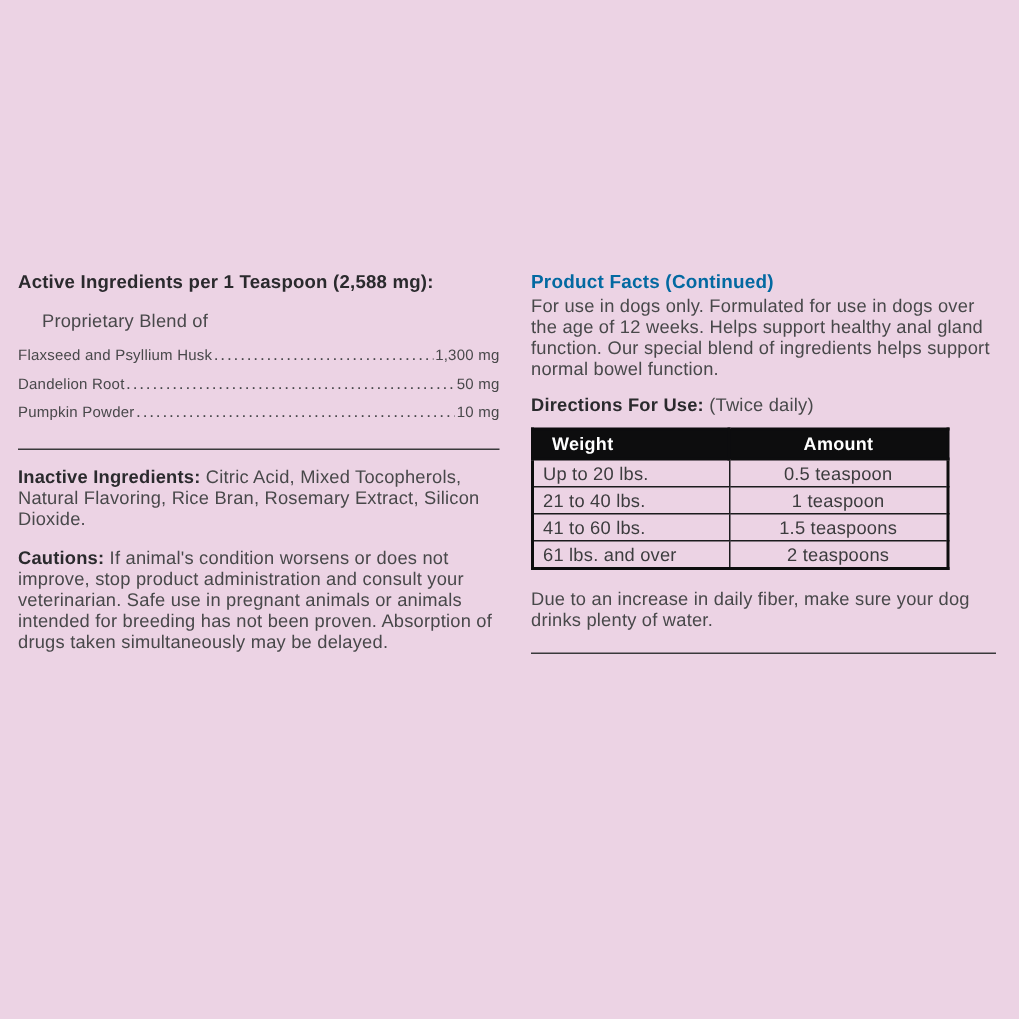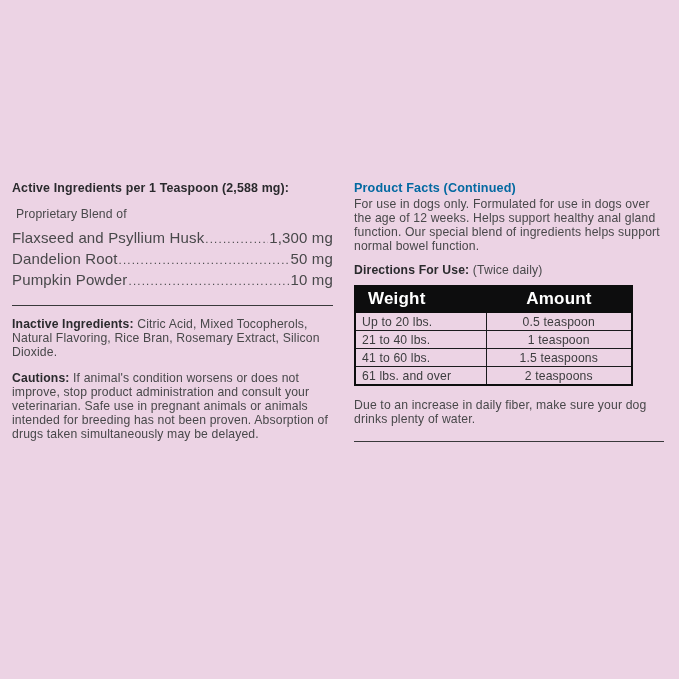--- a/index.html
+++ b/index.html
@@ -28,26 +28,26 @@
     letter-spacing: .2px;
     margin: 0 0 10px;
   }
   .subhead {
     font-size: 12.4px;
     font-weight: bold;
     color: #2a2a2d;
     letter-spacing: .15px;
     margin: 0 0 12px;
   }
-  .blend { font-size: 12.2px; margin: 0 4px 7px; letter-spacing: .15px; }
+  .blend { font-size: 12.2px; margin: 0 16px 7px; letter-spacing: .15px; }
 
   .leader-row {
     display: flex;
     align-items: baseline;
-    font-size: 15px;
+    font-size: 10px;
     line-height: 19px;
     letter-spacing: .15px;
   }
   .leader-name, .leader-amount { white-space: nowrap; }
   .dots {
     flex: 1 1 auto;
     overflow: hidden;
     white-space: nowrap;
     font-size: 11.5px;
     letter-spacing: 1.2px;
@@ -86,21 +86,21 @@
     border-collapse: collapse;
     width: 277px;
     margin-top: 8px;
     table-layout: fixed;
   }
   table.dosage col.c-weight { width: 131px; }
   table.dosage col.c-amount { width: 146px; }
   table.dosage th {
     background: #0d0d0e;
     color: #ffffff;
-    font-size: 17px;
+    font-size: 12px;
     font-weight: bold;
     letter-spacing: .2px;
     padding: 2px 6px;
     border: 2px solid #0d0d0e;
     height: 14px;
   }
   table.dosage th.w { text-align: left; padding-left: 12px; }
   table.dosage th.a { text-align: center; }
   table.dosage td {
     border: 1.6px solid #1b1b1d;

